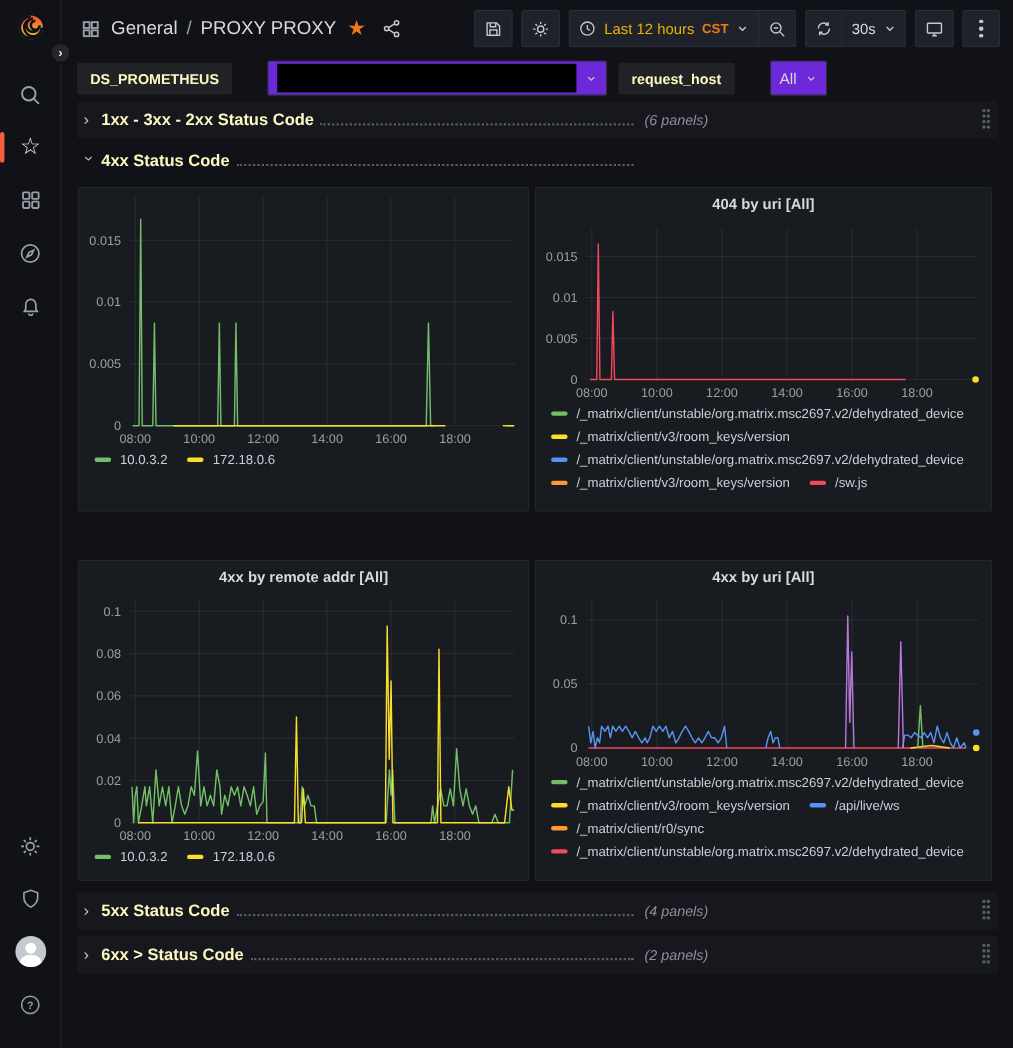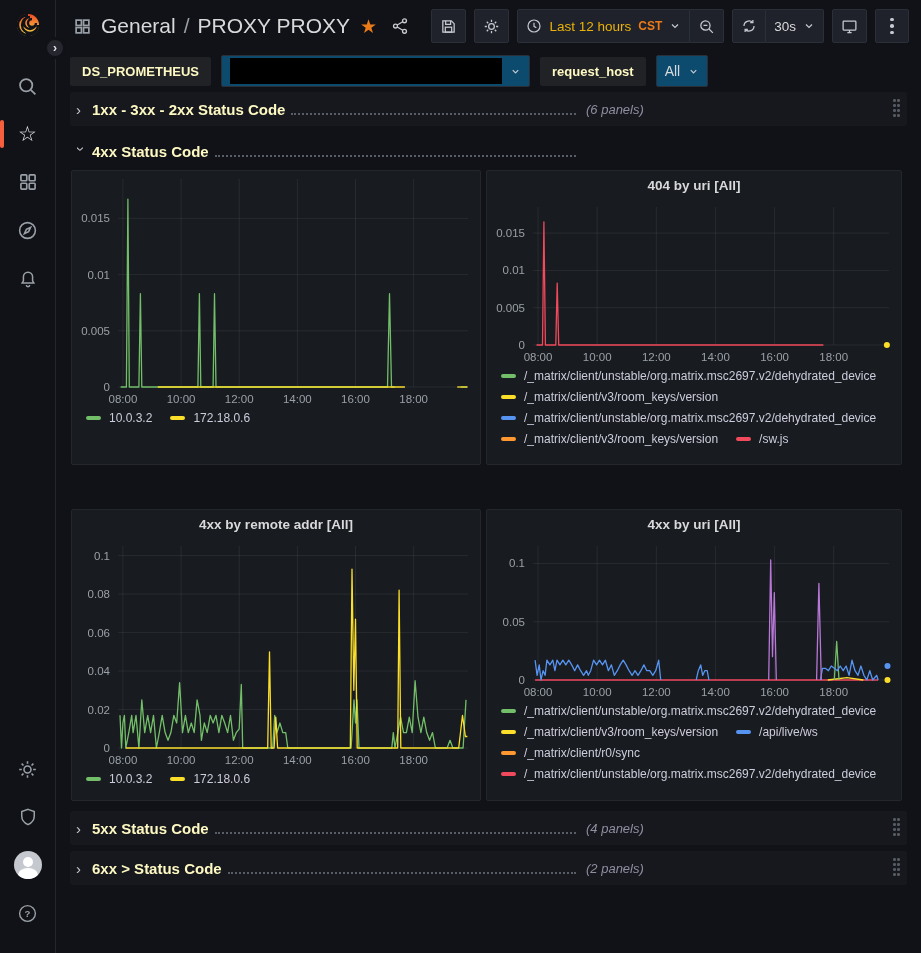--- a/index.html
+++ b/index.html
@@ -22,51 +22,51 @@
   .star-glyph { font-size:21px; line-height:20px; }
   .avatar-circle { width:28px; height:28px; border-radius:50%; background:#c5c8ce; overflow:hidden; position:relative; }
   .avatar-circle .head { position:absolute; left:9px; top:6px; width:10px; height:10px; border-radius:50%; background:#fff; }
   .avatar-circle .body { position:absolute; left:4px; top:17px; width:20px; height:14px; border-radius:50%; background:#fff; }
 
   
   .main { flex:1; display:flex; flex-direction:column; min-width:0; }
 
   .topbar { height:52px; display:flex; align-items:center; padding:0 12px 0 18px; flex:0 0 52px; }
   .crumb-icon { color:#9aa0a8; margin-right:10px; display:flex; }
-  .crumb { font-size:21px; color:#d8d9da; display:flex; align-items:center; gap:8px; white-space:nowrap; }
+  .crumb { font-size:17px; color:#d8d9da; display:flex; align-items:center; gap:8px; white-space:nowrap; }
   .crumb .sep { color:#9aa0a8; }
   .fav-star { color:#eb7b18; font-size:19px; margin-left:10px; cursor:pointer; }
   .share-icon { color:#c7c9d1; margin-left:14px; cursor:pointer; display:flex; }
   .topbar-right { margin-left:auto; display:flex; align-items:center; gap:8px; }
   .tb-btn { height:34px; min-width:34px; background:#1f222a; border:1px solid #2b2f38; border-radius:2px;
     display:flex; align-items:center; justify-content:center; color:#c7c9d1; cursor:pointer; padding:0 8px; gap:7px; }
   .tb-group { display:flex; }
   .tb-group .tb-btn { border-radius:0; border-left-width:0; }
   .tb-group .tb-btn:first-child { border-radius:2px 0 0 2px; border-left-width:1px; }
   .tb-group .tb-btn:last-child { border-radius:0 2px 2px 0; }
   .time-label { font-size:13.5px; color:#eab308; }
   .tz-label { font-size:12px; color:#eb7b18; font-weight:bold; }
   .interval-label { font-size:13.5px; color:#d8d9da; }
   .kebab { display:flex; flex-direction:column; gap:3px; }
   .kebab i { width:3.5px; height:3.5px; border-radius:50%; background:#c7c9d1; }
 
   .varbar { height:38px; display:flex; align-items:center; gap:10px; padding:0 14px; flex:0 0 38px; }
   .var-label { background:#202226; color:#fef9c3; font-size:13px; font-weight:bold; padding:7px 12px; border-radius:2px; cursor:pointer; }
-  .var-select { height:32px; background:#0c4a6e; border:1px solid #2b2f38; border-radius:2px;
-    display:flex; align-items:center; padding:0 8px; gap:8px; cursor:pointer; }
+  .var-select { height:32px; background:#6d28d9; border:1px solid #2b2f38; border-radius:2px;
+    display:flex; align-items:center; padding:0 8px; gap:8px; cursor:pointer;margin-left:22px; }
   .redacted { width:272px; height:26px; background:#000; }
   .chev { color:#c7c9d1; display:flex; }
   .var-all { color:#d8d9da; font-size:14px; }
 
   .dash { flex:1; padding:2px 14px; overflow:hidden; }
 
   
   .rowhead { height:34px; display:flex; align-items:center; position:relative; margin-bottom:6px; cursor:pointer; }
   .rowhead.collapsed { background:#16181d; border-radius:2px; padding:0 6px; }
-  .rowhead.expanded { height:28px; padding:0 6px;align-items:flex-end; }
+  .rowhead.expanded { height:28px; padding:0 6px; }
   .row-chevron { color:#c7c9d1; font-size:15px; margin-right:6px; width:10px; display:inline-block; }
   .row-chevron.down { transform:rotate(90deg); }
   .row-left { display:flex; align-items:baseline; width:486px; }
   .row-title { font-size:15px; font-weight:bold; color:#fef9c3; white-space:nowrap; }
   .row-dots { flex:1; border-bottom:2px dotted #585d66; margin:0 2px 3px 6px; height:12px; }
   .row-count { font-size:13px; font-style:italic; color:#8e8ea0; margin-left:8px; }
   .row-handle { position:absolute; right:6px; top:7px; display:grid; grid-template-columns:repeat(2,4px); grid-auto-rows:5px; cursor:grab; }
   .row-handle i { width:2.5px; height:2.5px; border-radius:50%; background:#565b63; }
 
   

